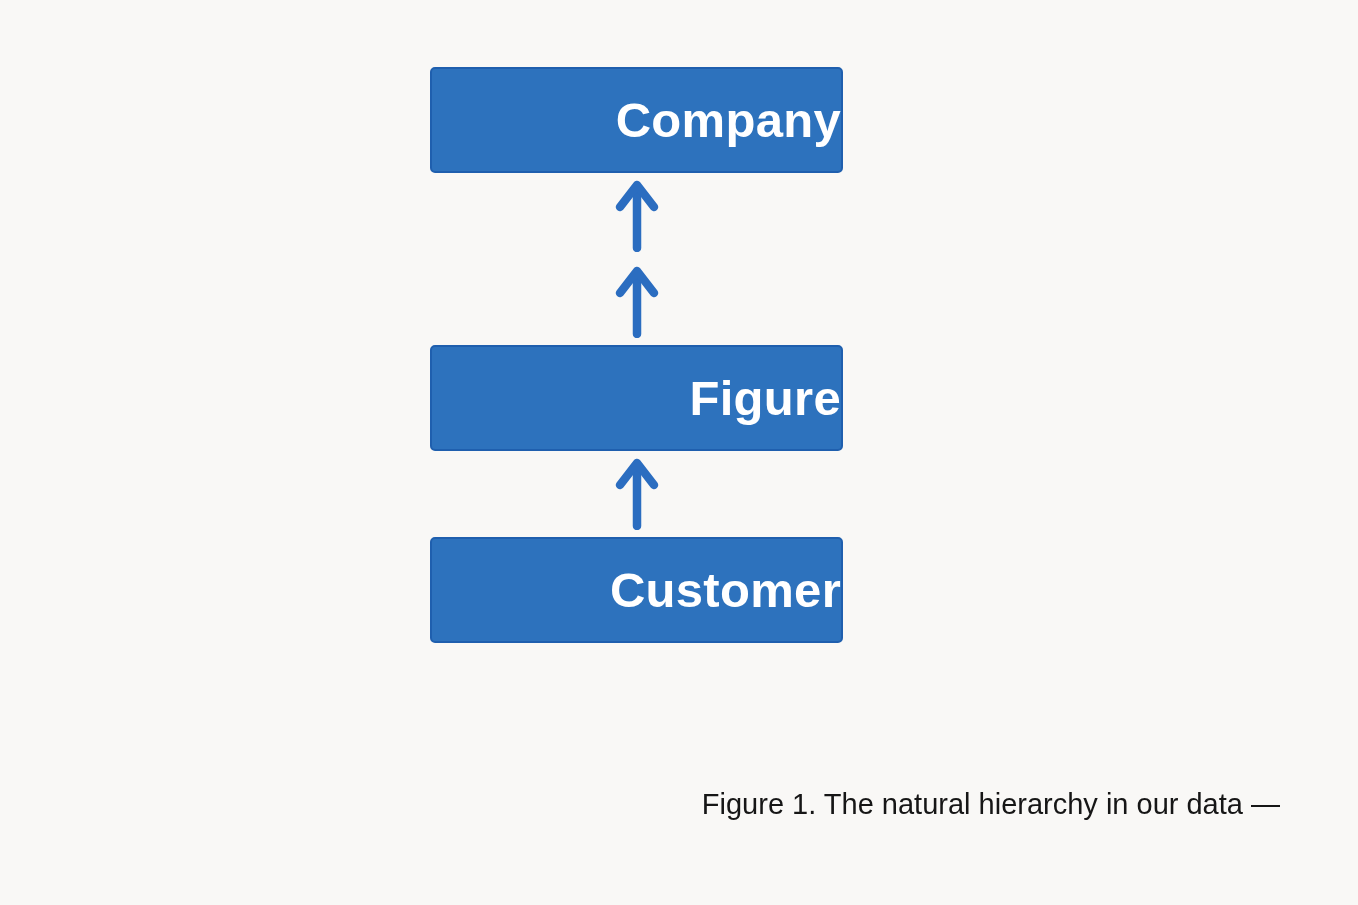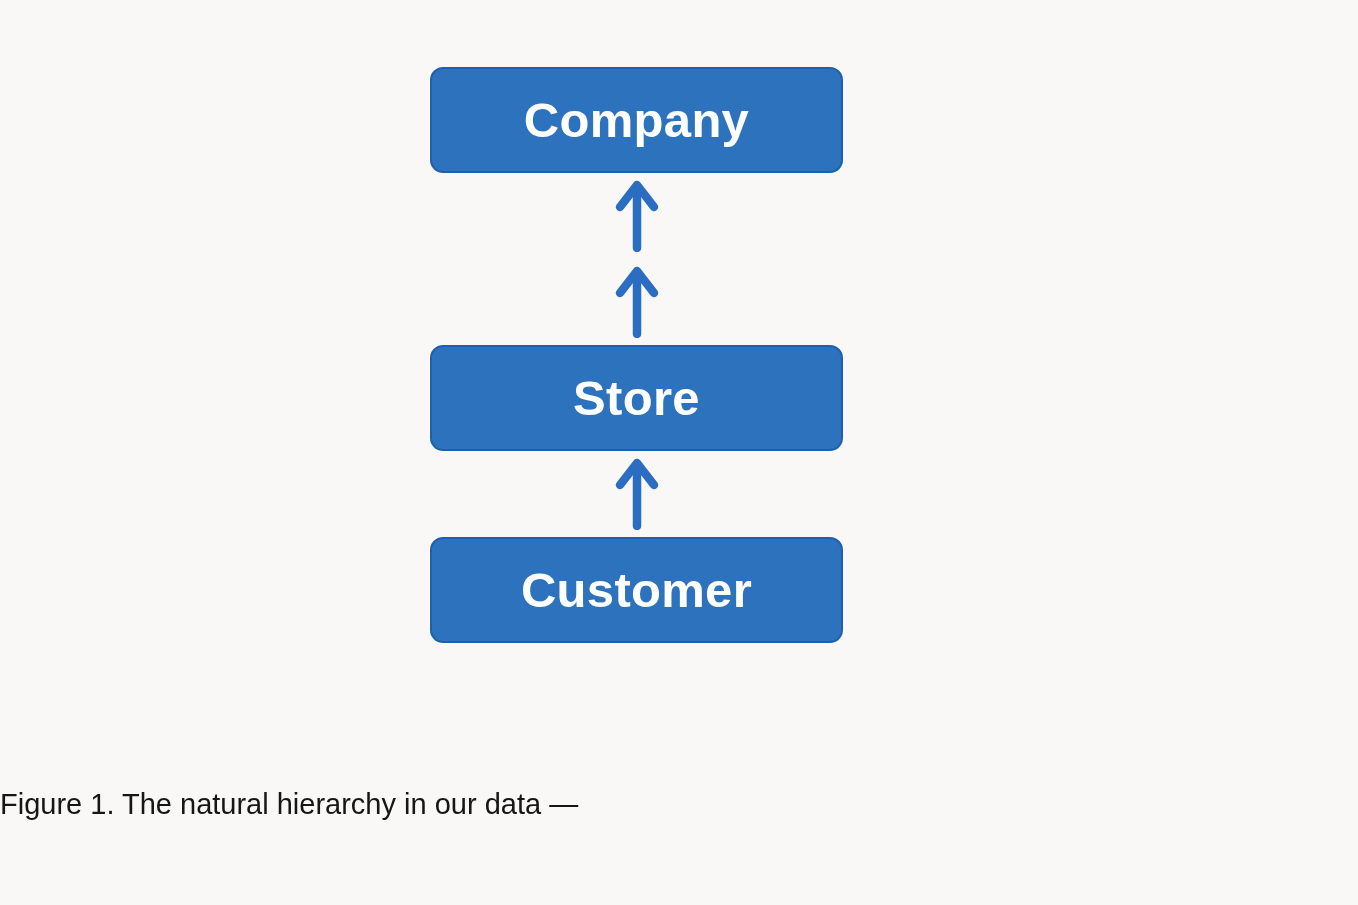--- a/index.html
+++ b/index.html
@@ -25,24 +25,24 @@
     position: absolute;
     left: 430px; top: 67px;
     width: 413px;
     display: flex;
     flex-direction: column;
   }
   .node {
     height: 106px;
     background: var(--node-fill);
     border: 2px solid var(--node-border);
-    border-radius: 13px;
+    border-radius: 5px;
     display: flex;
     align-items: center;
-    justify-content: center;
+    justify-content: flex-end;
   }
   .node-label {
     color: var(--node-text);
     font-size: 49px;
     font-weight: 600;
     letter-spacing: 0.3px;
   }
   .arrow-gap {
     height: 86px;
     display: flex;
@@ -53,21 +53,21 @@
     stroke: var(--arrow);
     stroke-width: 8.5;
     fill: none;
     stroke-linecap: round;
     stroke-linejoin: round;
   }
   .caption {
     position: absolute;
     left: 0; top: 782px;
     width: 1280px;
-    text-align: left;
+    text-align: right;
     color: var(--caption-text);
     font-size: 29px;
     line-height: 44px;
     font-weight: 400;
   }
 </style>
 </head>
 <body>
 
 <div class="page">
@@ -87,21 +87,21 @@
 
 
     <div class="arrow-gap">
       <svg class="arrow" width="44" height="72" viewBox="0 0 44 72" aria-hidden="true">
         <line x1="22" y1="68" x2="22" y2="10"></line>
         <polyline points="5,27 22,5 39,27"></polyline>
       </svg>
     </div>
 
     <div class="node">
-      <span class="node-label">Store</span>
+      <span class="node-label">Figure</span>
     </div>
 
     <div class="arrow-gap">
       <svg class="arrow" width="44" height="72" viewBox="0 0 44 72" aria-hidden="true">
         <line x1="22" y1="68" x2="22" y2="10"></line>
         <polyline points="5,27 22,5 39,27"></polyline>
       </svg>
     </div>
 
     <div class="node">

